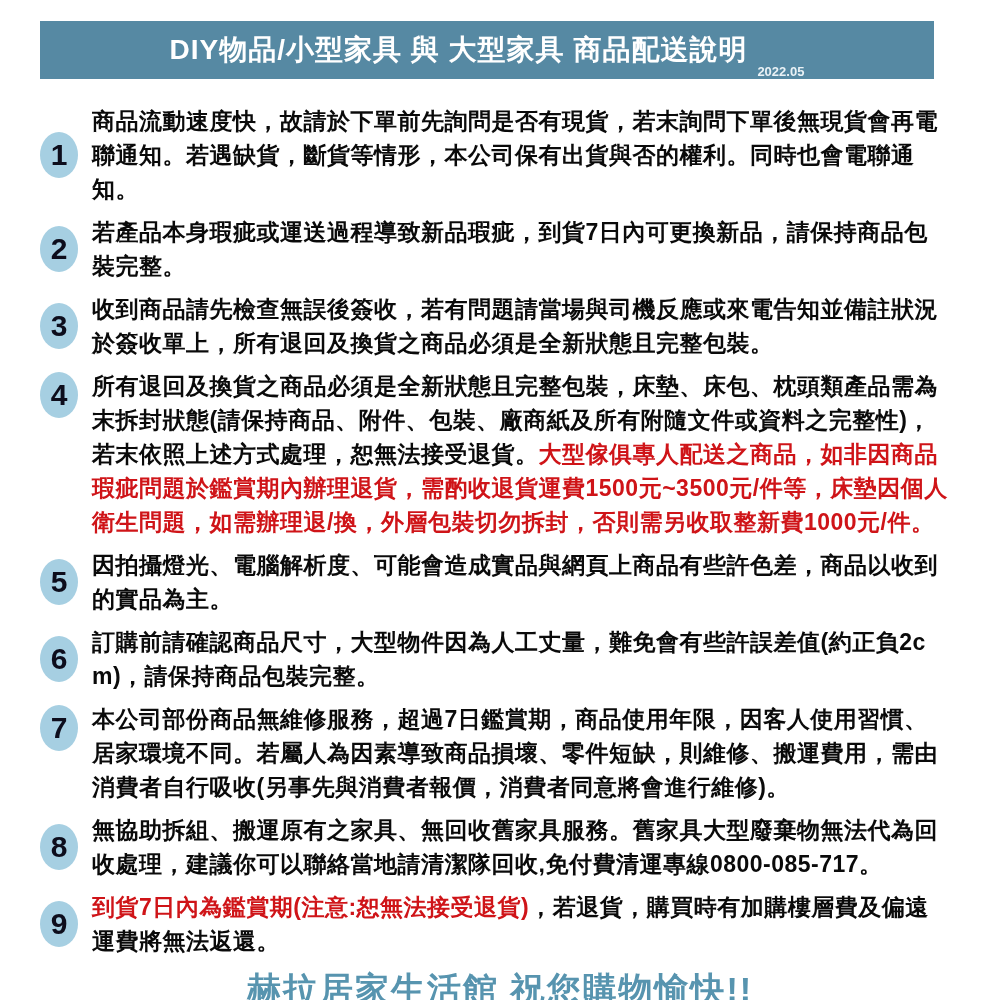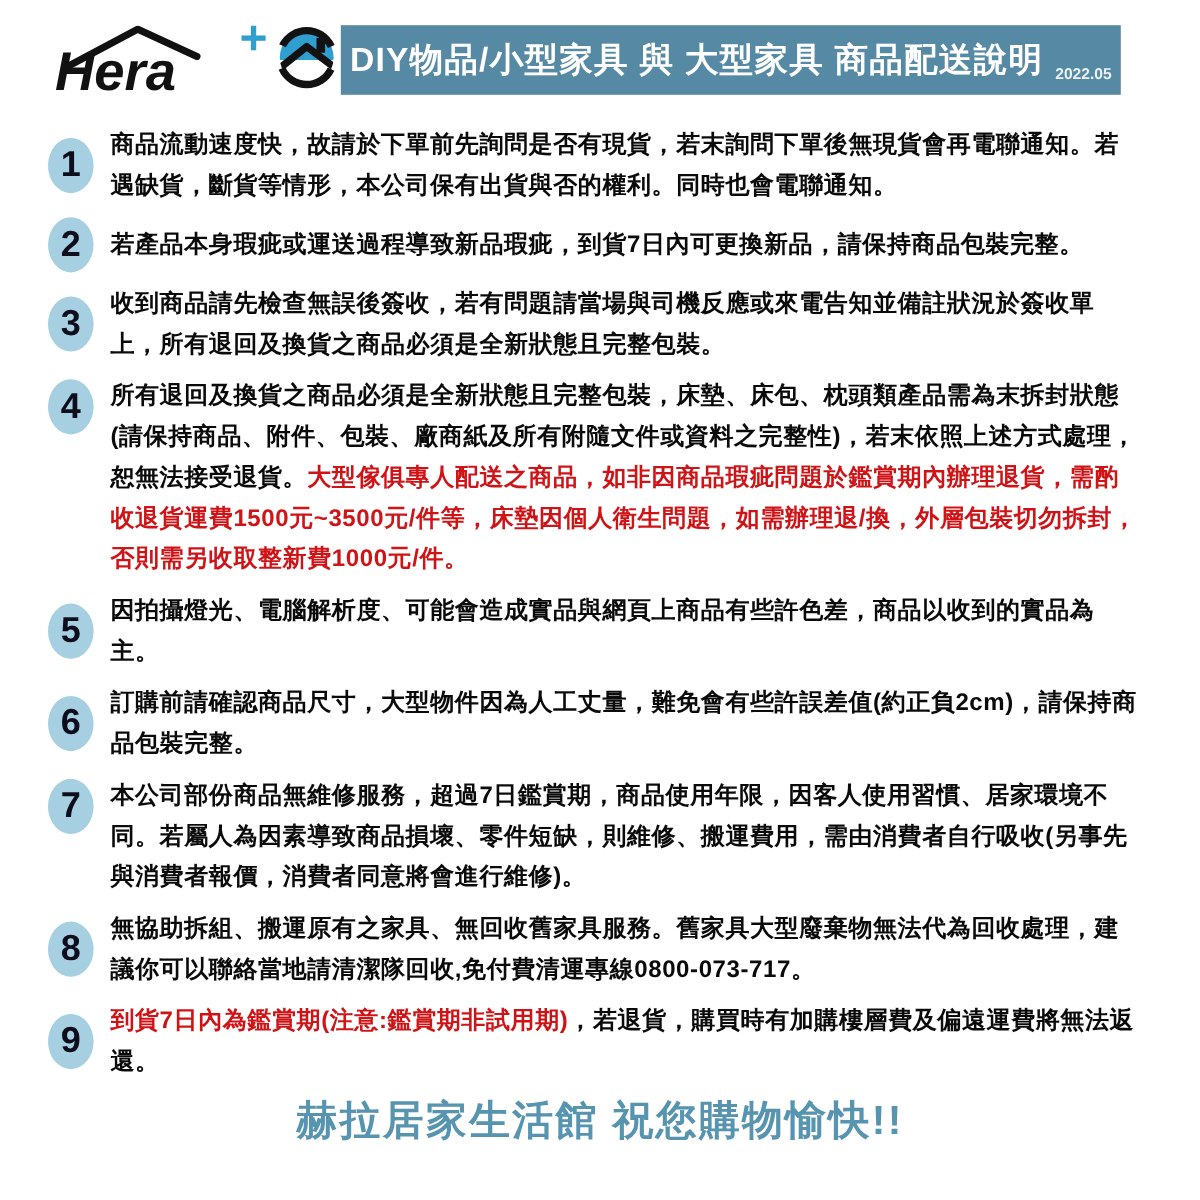--- a/index.html
+++ b/index.html
@@ -10,63 +10,42 @@
   .header { height:96px; display:flex; align-items:center; padding-left:40px; }
   .logo { width:244px; display:flex; align-items:center; position:relative; height:78px; }
   .wordmark-svg { width:168px; height:74px; }
   .plus-glyph { color:#2f9fd0; font-size:40px; font-weight:bold; line-height:1;
     position:relative; top:-16px; left:-6px; }
   .house-badge { width:58px; height:58px; margin-left:-2px; }
   .banner { flex:1; margin-right:66px; height:58px; background:#5689a3;
     display:flex; align-items:center; justify-content:center; margin-top:4px; }
   .banner .title { color:#ffffff; font-size:28px; font-weight:bold; letter-spacing:1px; }
   .banner .version { color:#eaf2f6; font-size:13px; font-weight:bold; margin-left:10px;
-    align-self:flex-end; padding-bottom:10px; }
+    align-self:flex-end; }
 
   
   .items { padding:8px 52px 0 40px; }
   .item { display:flex; align-items:center; margin-bottom:9px; }
   .item.top { align-items:flex-start; }
   .item.top .badge { margin-top:3px; }
   .badge { flex:0 0 38px; width:38px; height:46px; background:#a6cfe2; border-radius:50%;
     display:flex; align-items:center; justify-content:center;
     color:#0d0d1c; font-size:30px; font-weight:bold; margin-right:14px; }
-  .text { flex:1; font-size:20px; font-weight:bold; color:#0a0a0a; line-height:34px;
+  .text { flex:1; font-size:23px; font-weight:bold; color:#0a0a0a; line-height:34px;
     letter-spacing:0.5px; word-break:break-all; }
   .text .red { color:#cf1418; }
 
   
   .footer { text-align:center; margin-top:2px; }
   .footer span { color:#5794af; font-size:34px; font-weight:bold; letter-spacing:2px; }
 </style>
 </head>
 <body>
 
 <div class="header">
-  <div class="logo">
-    <svg class="wordmark-svg" viewBox="0 0 168 74">
-      <path d="M14,46 L76,13 L126,36" fill="none" stroke="#111" stroke-width="6" stroke-linecap="round" stroke-linejoin="round"></path>
-      <text x="6" y="64" font-size="46" font-weight="bold" font-style="italic" fill="#111">Hera</text>
-    </svg>
-    <span class="plus-glyph">+</span>
-    <svg class="house-badge" viewBox="0 0 56 56">
-      <defs>
-          <clipPath id="hc">
-            <circle cx="28" cy="28" r="22"></circle>
-          </clipPath>
-        </defs>
-      <circle cx="28" cy="28" r="22" fill="#ffffff"></circle>
-      <rect x="4" y="4" width="48" height="26" fill="#2f9fd0" clip-path="url(#hc)"></rect>
-      <g clip-path="url(#hc)">
-        <rect x="36" y="12" width="7" height="12" fill="#121212"></rect>
-        <path d="M3,39 L28,19 L52,37" fill="none" stroke="#121212" stroke-width="6" stroke-linejoin="round"></path>
-      </g>
-      <circle cx="28" cy="28" r="22" fill="none" stroke="#121212" stroke-width="6" stroke-dasharray="50 19" stroke-dashoffset="25" transform="rotate(-90 28 28)"></circle>
-    </svg>
-  </div>
   <div class="banner">
     <span class="title">DIY物品/小型家具 與 大型家具 商品配送說明</span>
     <span class="version">2022.05</span>
   </div>
 </div>
 
 <div class="items">
   <div class="item">
     <div class="badge">1</div>
     <p class="text"><span>商品流動速度快，故請於下單前先詢問是否有現貨，若末詢問下單後無現貨會再電聯通知。若遇缺貨，斷貨等情形，本公司保有出貨與否的權利。同時也會電聯通知。</span><span class="red"></span><span></span></p>
@@ -90,23 +69,23 @@
   <div class="item">
     <div class="badge">6</div>
     <p class="text"><span>訂購前請確認商品尺寸，大型物件因為人工丈量，難免會有些許誤差值(約正負2cm)，請保持商品包裝完整。</span><span class="red"></span><span></span></p>
   </div>
   <div class="item top">
     <div class="badge">7</div>
     <p class="text"><span>本公司部份商品無維修服務，超過7日鑑賞期，商品使用年限，因客人使用習慣、居家環境不同。若屬人為因素導致商品損壞、零件短缺，則維修、搬運費用，需由消費者自行吸收(另事先與消費者報價，消費者同意將會進行維修)。</span><span class="red"></span><span></span></p>
   </div>
   <div class="item">
     <div class="badge">8</div>
-    <p class="text"><span>無協助拆組、搬運原有之家具、無回收舊家具服務。舊家具大型廢棄物無法代為回收處理，建議你可以聯絡當地請清潔隊回收,免付費清運專線0800-073-717。</span><span class="red"></span><span></span></p>
+    <p class="text"><span>無協助拆組、搬運原有之家具、無回收舊家具服務。舊家具大型廢棄物無法代為回收處理，建議你可以聯絡當地請清潔隊回收,免付費清運專線0800-085-717。</span><span class="red"></span><span></span></p>
   </div>
   <div class="item">
     <div class="badge">9</div>
-    <p class="text"><span></span><span class="red">到貨7日內為鑑賞期(注意:鑑賞期非試用期)</span><span>，若退貨，購買時有加購樓層費及偏遠運費將無法返還。</span></p>
+    <p class="text"><span></span><span class="red">到貨7日內為鑑賞期(注意:恕無法接受退貨)</span><span>，若退貨，購買時有加購樓層費及偏遠運費將無法返還。</span></p>
   </div>
 </div>
 
 <div class="footer">
   <span>赫拉居家生活館 祝您購物愉快!!</span>
 </div>
 
 </body></html>

